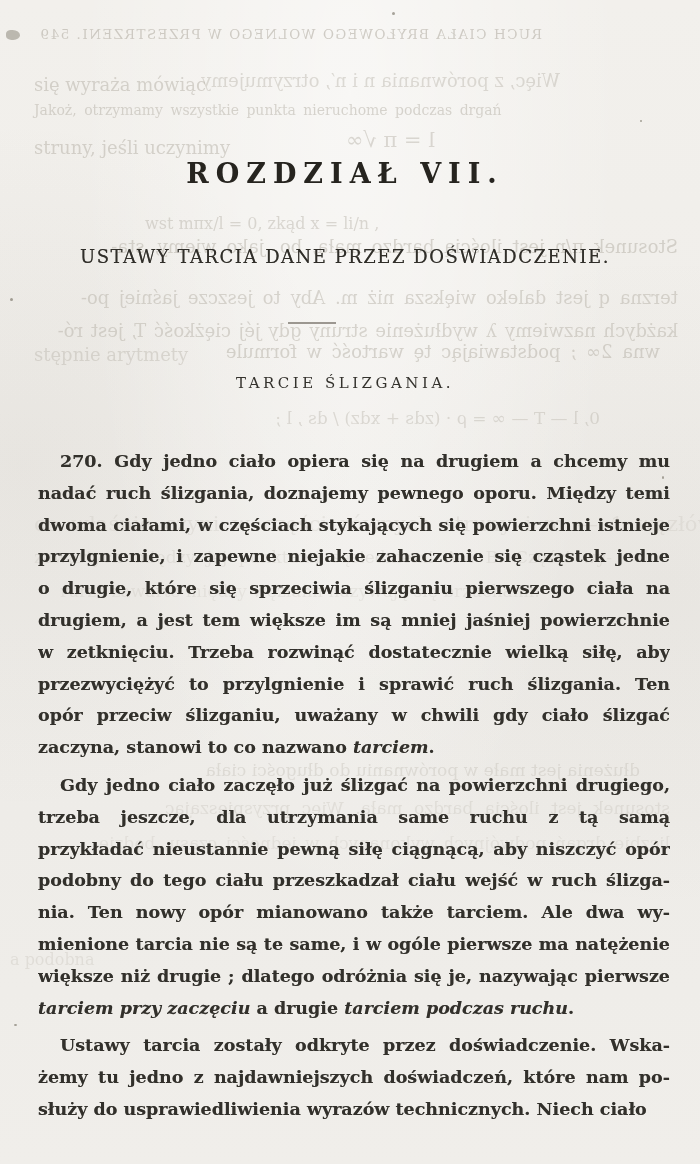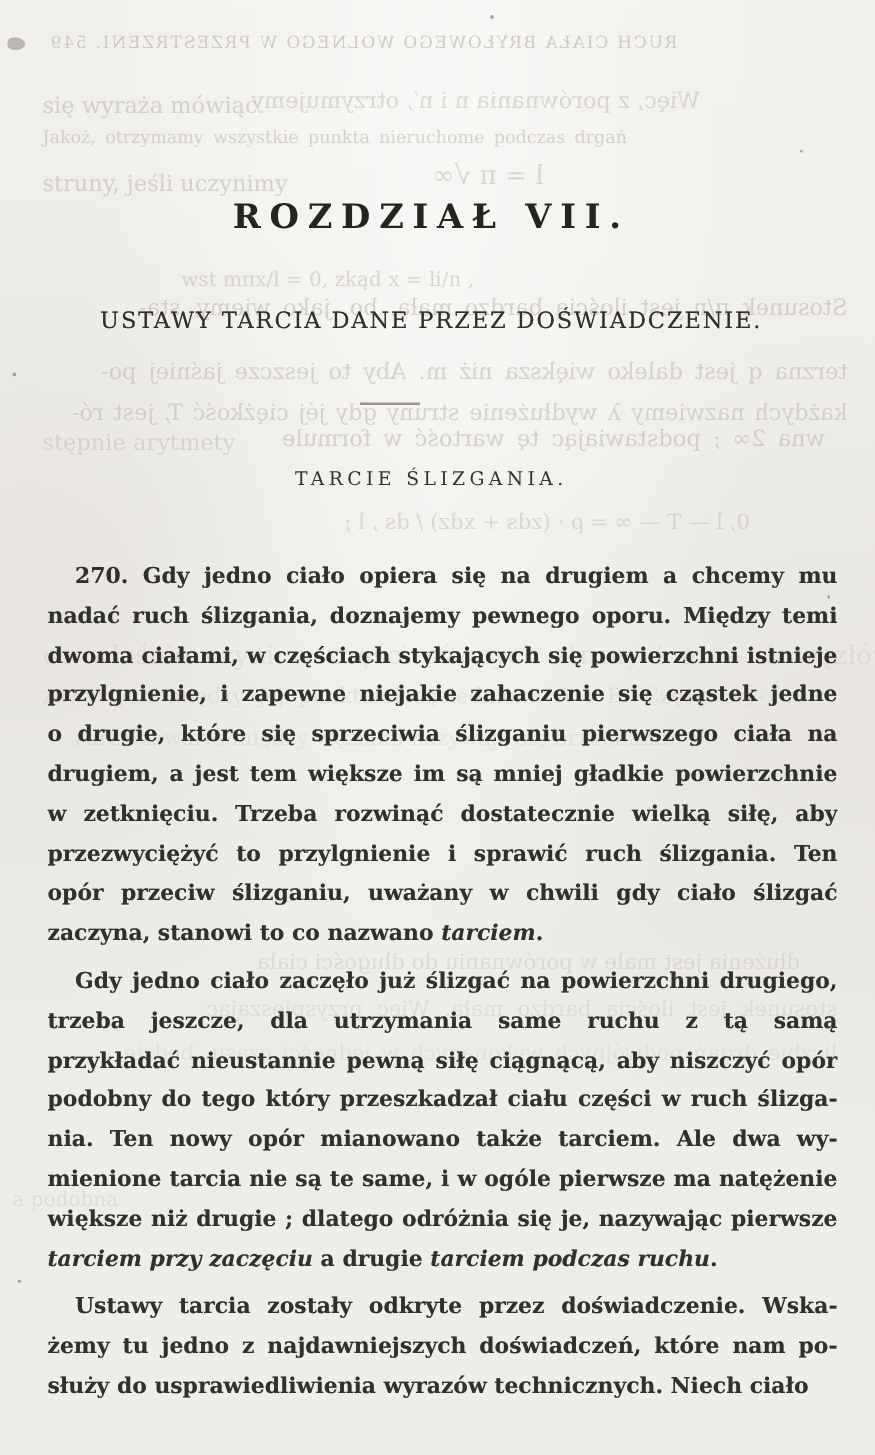--- a/index.html
+++ b/index.html
@@ -109,31 +109,31 @@
   <div class="divider"></div>
   <div class="section">TARCIE ŚLIZGANIA.</div>
 
   <div class="body-text">
       <div class="para">
         <div class="line first"><span>270. Gdy jedno ciało opiera się na drugiem a chcemy mu</span></div>
         <div class="line"><span>nadać ruch ślizgania, doznajemy pewnego oporu. Między temi</span></div>
         <div class="line"><span>dwoma ciałami, w częściach stykających się powierzchni istnieje</span></div>
         <div class="line"><span>przylgnienie, i zapewne niejakie zahaczenie się cząstek jedne</span></div>
         <div class="line"><span>o drugie, które się sprzeciwia ślizganiu pierwszego ciała na</span></div>
-        <div class="line"><span>drugiem, a jest tem większe im są mniej gładkie powierzchnie</span></div>
+        <div class="line"><span>drugiem, a jest tem większe im są mniej jaśniej powierzchnie</span></div>
         <div class="line"><span>w zetknięciu. Trzeba rozwinąć dostatecznie wielką siłę, aby</span></div>
         <div class="line"><span>przezwyciężyć to przylgnienie i sprawić ruch ślizgania. Ten</span></div>
         <div class="line"><span>opór przeciw ślizganiu, uważany w chwili gdy ciało ślizgać</span></div>
         <div class="line last"><span>zaczyna, stanowi to co nazwano </span><span class="it">tarciem</span><span>.</span></div>
       </div>
       <div class="para">
         <div class="line first"><span>Gdy jedno ciało zaczęło już ślizgać na powierzchni drugiego,</span></div>
         <div class="line"><span>trzeba jeszcze, dla utrzymania same ruchu z tą samą prędkością,</span></div>
         <div class="line"><span>przykładać nieustannie pewną siłę ciągnącą, aby niszczyć opór</span></div>
-        <div class="line"><span>podobny do tego który przeszkadzał ciału części w ruch ślizga-</span></div>
+        <div class="line"><span>podobny do tego ciału przeszkadzał ciału wejść w ruch ślizga-</span></div>
         <div class="line"><span>nia. Ten nowy opór mianowano także tarciem. Ale dwa wy-</span></div>
         <div class="line"><span>mienione tarcia nie są te same, i w ogóle pierwsze ma natężenie</span></div>
         <div class="line"><span>większe niż drugie ; dlatego odróżnia się je, nazywając pierwsze</span></div>
         <div class="line last"><span class="it">tarciem przy zaczęciu</span><span> a drugie </span><span class="it">tarciem podczas ruchu</span><span>.</span></div>
       </div>
       <div class="para">
         <div class="line first"><span>Ustawy tarcia zostały odkryte przez doświadczenie. Wska-</span></div>
         <div class="line"><span>żemy tu jedno z najdawniejszych doświadczeń, które nam po-</span></div>
         <div class="line last"><span>służy do usprawiedliwienia wyrazów technicznych. Niech ciało</span></div>
       </div>

